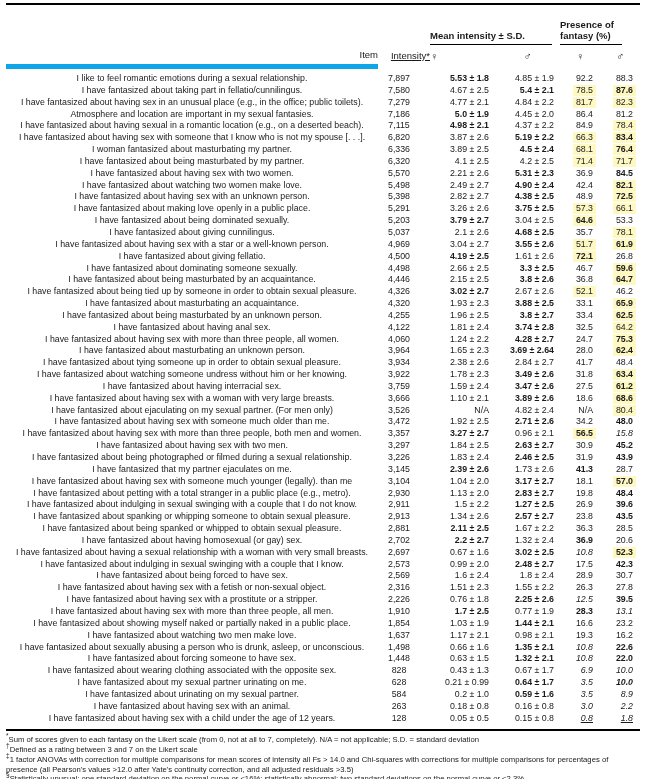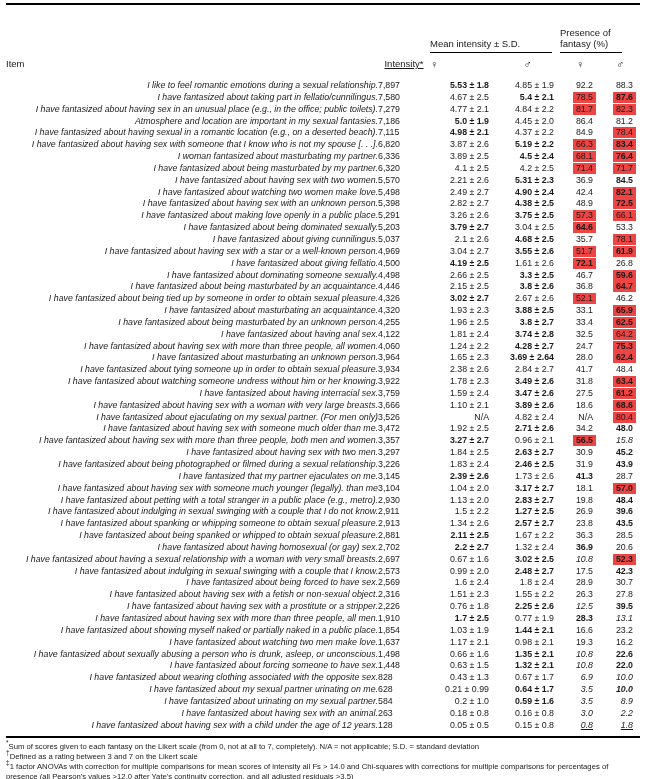--- a/index.html
+++ b/index.html
@@ -13,41 +13,41 @@
     width:634px;border-collapse:collapse;table-layout:fixed;
     border-top:2px solid #000;
   }
   col.c-item{width:372px;}
   col.c-int{width:52px;}
   col.c-fm{width:65px;}
   col.c-mm{width:65px;}
   col.c-fp{width:40px;}
   col.c-mp{width:40px;}
   thead th{font-weight:normal;font-size:9.5px;vertical-align:bottom;padding:0;}
-  th.th-item{text-align:left;border-bottom:2px solid #0ea5e9;padding-bottom:4px;}
-  th.th-int{text-align:center;border-bottom:1px solid #000;padding-bottom:4px;text-decoration:underline;}
-  th.th-grp{text-align:left;padding-top:22px;}
+  th.th-item{text-align:right;border-bottom:5px solid #0ea5e9;padding-bottom:4px;}
+  th.th-int{text-align:right;border-bottom:1px solid #000;padding-bottom:4px;text-decoration:underline;}
+  th.th-grp{text-align:left;padding-top:14px;font-weight:bold;}
   span.grp{display:block;border-bottom:1px solid #000;padding-bottom:3px;margin-right:8px;line-height:11px;}
   span.grp2{margin-right:2px;width:62px;}
   tr.symrow th{border-bottom:1px solid #000;padding:5px 0 3px 0;font-size:11px;text-align:left;}
   tr.symrow th.sym-c{text-align:center;}
   tbody{border-top:3px solid transparent;}
   tbody td{
     font-size:8.8px;height:11.85px;line-height:11.85px;
     padding:0;white-space:nowrap;vertical-align:middle;
   }
-  td.item{text-align:right;overflow:hidden;font-style:italic;}
-  td.num{text-align:left;padding-right:10px;}
+  td.item{text-align:center;overflow:hidden;}
+  td.num{text-align:center;padding-right:10px;}
   td.mean{text-align:right;padding-right:6px;}
   td.pct{text-align:right;padding-right:4px;}
   td.pct .pill{display:inline-block;padding:0 3px;line-height:11px;}
   .bold{font-weight:bold;}
   .italic{font-style:italic;}
   .underline{text-decoration:underline;}
-  .shaded{background:#ef4444;}
+  .shaded{background:#fef9c3;}
   tbody tr:first-child td{padding-top:4px;}
   tbody tr:last-child td{padding-bottom:3px;}
   .body-end{border-top:2px solid #000;width:634px;margin-top:2px;}
   .footnotes{width:634px;margin-top:4px;font-size:7.7px;line-height:9.7px;color:#1a1a1a;}
   .footnotes .fline{margin:0;}
   .footnotes sup{font-size:6.5px;line-height:0;}
 </style>
 </head>
 <body>
 

